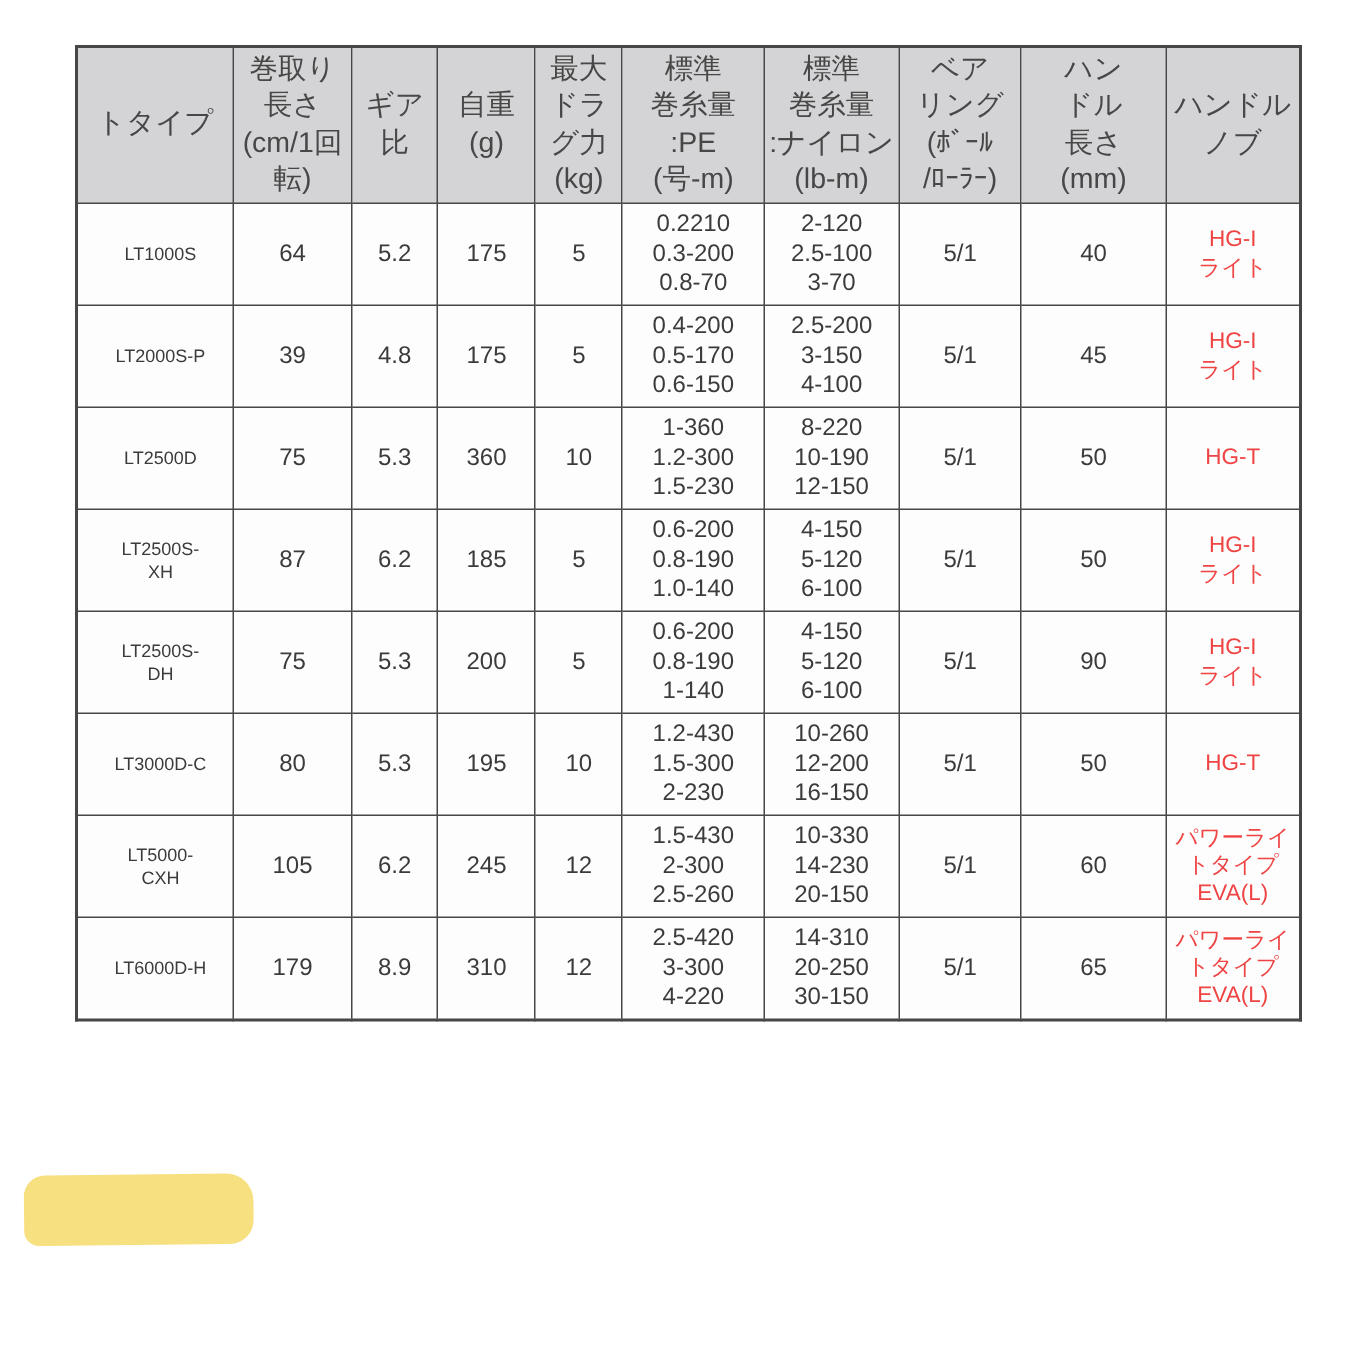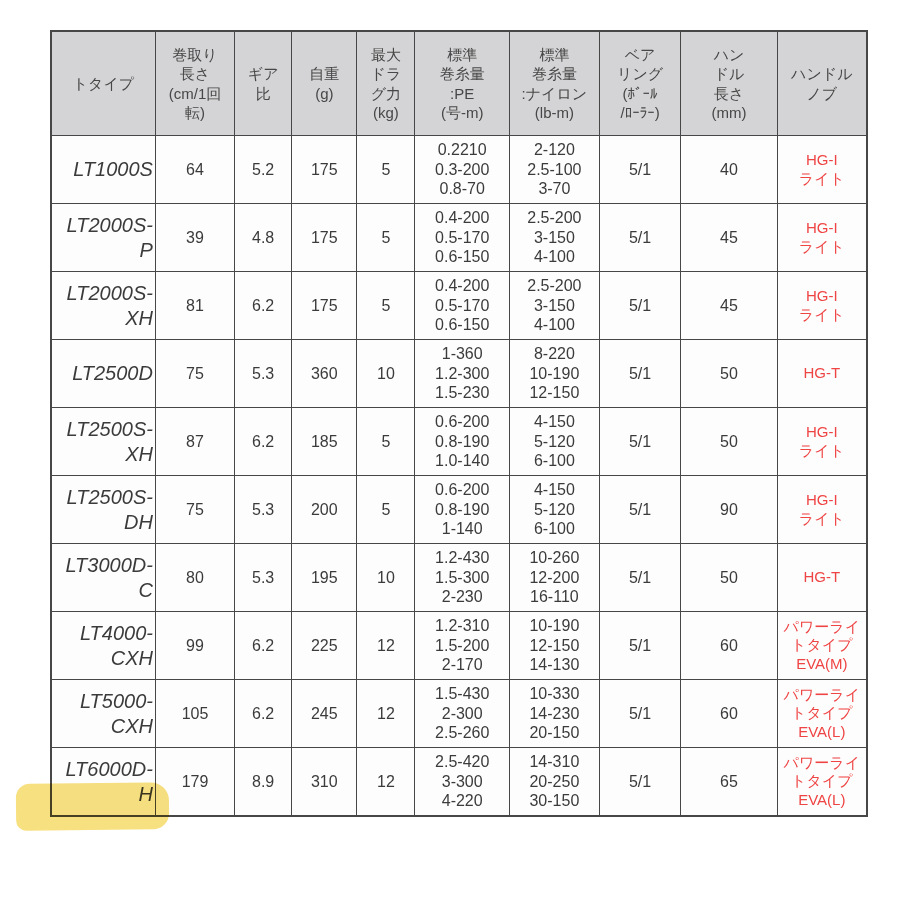--- a/index.html
+++ b/index.html
@@ -24,36 +24,35 @@
     text-align:center;
     vertical-align:middle;
     white-space:pre-line;
     overflow:hidden;
     padding:2px 2px;
   }
   .spec thead th {
     background:#d4d4d6;
     height:99px;
     font-weight:normal;
-    font-size:15px;
+    font-size:19px;
     line-height:1.28;
     color:#474747;
   }
   .spec tbody td {
     height:63px;
     font-size:16px;
     line-height:1.22;
     color:#3b3b3b;
     background:#fdfdfd;
   }
   .spec td.c-name {
-    text-align:right;
+    text-align:center;
     padding-left:9px;
-    font-size:20px;
-    font-style:italic;
+    font-size:12px;
   }
   .spec td.c-knob { font-size:15px; color:#ef4444; }
 
   .marker-highlight {
     position:absolute;
     left:16px; top:783px;
     width:153px; height:47px;
     background:#f4d44e;
     opacity:0.72;
     mix-blend-mode:multiply;
@@ -144,38 +143,20 @@
 0.6-150</td>
         <td>2.5-200
 3-150
 4-100</td>
         <td>5/1</td>
         <td>45</td>
         <td class="c-knob">HG-I
 ライト</td>
       </tr>
       <tr>
-        <td class="c-name">LT2000S-
-XH</td>
-        <td>81</td>
-        <td>6.2</td>
-        <td>175</td>
-        <td>5</td>
-        <td>0.4-200
-0.5-170
-0.6-150</td>
-        <td>2.5-200
-3-150
-4-100</td>
-        <td>5/1</td>
-        <td>45</td>
-        <td class="c-knob">HG-I
-ライト</td>
-      </tr>
-      <tr>
         <td class="c-name">LT2500D</td>
         <td>75</td>
         <td>5.3</td>
         <td>360</td>
         <td>10</td>
         <td>1-360
 1.2-300
 1.5-230</td>
         <td>8-220
 10-190
@@ -224,43 +205,24 @@
         <td class="c-name">LT3000D-C</td>
         <td>80</td>
         <td>5.3</td>
         <td>195</td>
         <td>10</td>
         <td>1.2-430
 1.5-300
 2-230</td>
         <td>10-260
 12-200
-16-110</td>
+16-150</td>
         <td>5/1</td>
         <td>50</td>
         <td class="c-knob">HG-T</td>
-      </tr>
-      <tr>
-        <td class="c-name">LT4000-
-CXH</td>
-        <td>99</td>
-        <td>6.2</td>
-        <td>225</td>
-        <td>12</td>
-        <td>1.2-310
-1.5-200
-2-170</td>
-        <td>10-190
-12-150
-14-130</td>
-        <td>5/1</td>
-        <td>60</td>
-        <td class="c-knob">パワーライ
-トタイプ
-EVA(M)</td>
       </tr>
       <tr>
         <td class="c-name">LT5000-
 CXH</td>
         <td>105</td>
         <td>6.2</td>
         <td>245</td>
         <td>12</td>
         <td>1.5-430
 2-300

